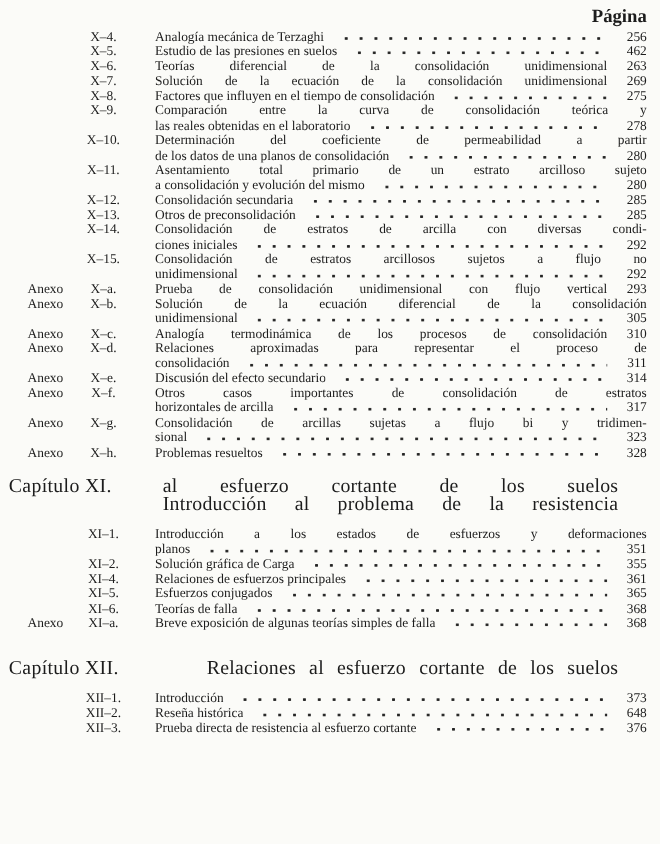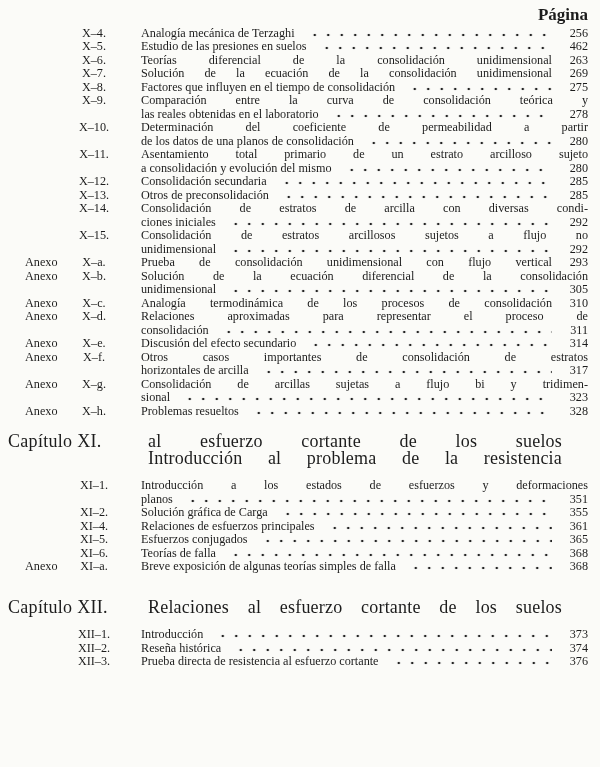--- a/index.html
+++ b/index.html
@@ -48,21 +48,21 @@
   .pg { flex: 0 0 auto; width: 28px; text-align: right; white-space: nowrap; }
   .line.fill .pg { margin-left: 8px; }
   .chapter {
     display: grid;
     grid-template-columns: 148px 1fr;
     font-weight: normal;
     font-size: 18px;
     line-height: 16.5px;
     margin: 15px 0 13px 0;
   }
-  .chapter.gap-lg { margin-top: 25px; }
+  .chapter.gap-lg { margin-top: 25px; gap: 40px; }
   .ch-label { padding-left: 8px; white-space: nowrap; letter-spacing: 0.3px; }
   .ch-title { letter-spacing: 0.2px; }
   .ch-title .ch-title-line {
     text-align: justify;
     text-align-last: justify;
     padding-right: 26px;
   }
   .ch-title .ch-title-line:last-child:first-child { padding-right: 26px; }
 </style>
 </head>
@@ -409,21 +409,21 @@
         </span>
       </span>
   </div>
     <div class="entry">
     <span class="anexo"></span>
     <span class="label">XII–2.</span>
     <span class="lines">
         <span class="line">
           <span class="txt">Reseña histórica</span>
           <span class="leader"></span>
-          <span class="pg">374</span>
+          <span class="pg">648</span>
         </span>
       </span>
   </div>
     <div class="entry">
     <span class="anexo"></span>
     <span class="label">XII–3.</span>
     <span class="lines">
         <span class="line">
           <span class="txt">Prueba directa de resistencia al esfuerzo cortante</span>
           <span class="leader"></span>

